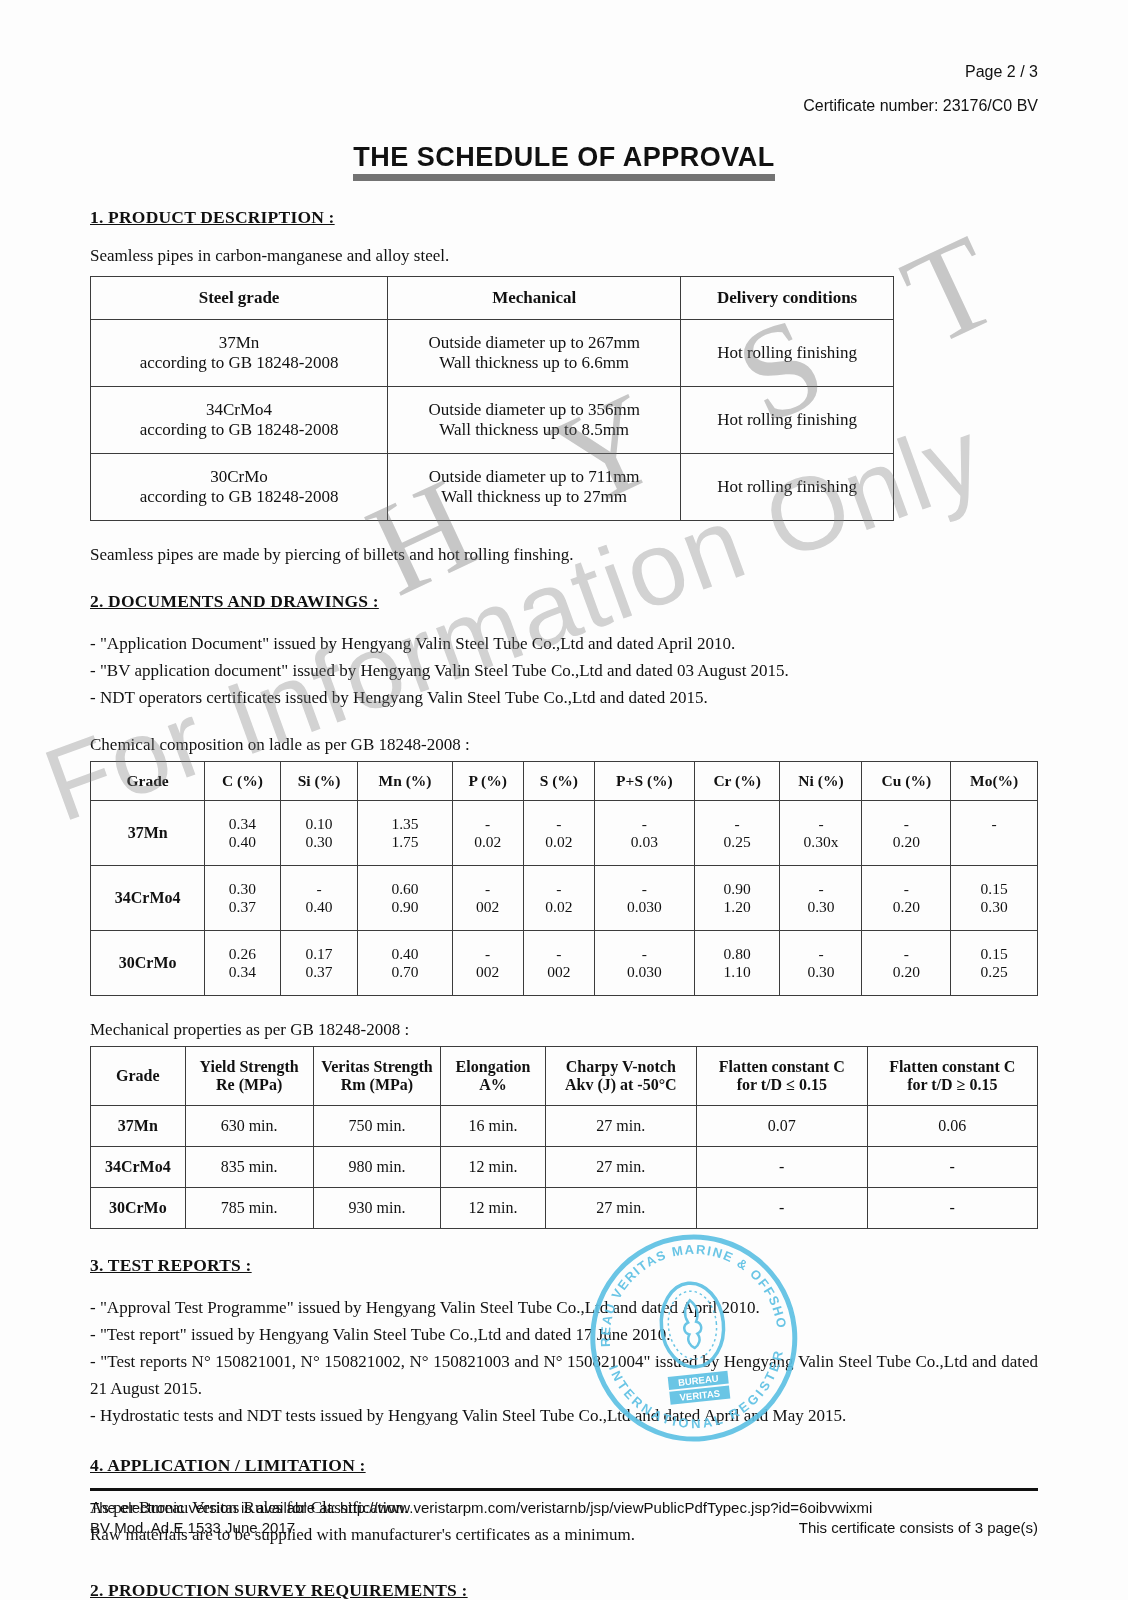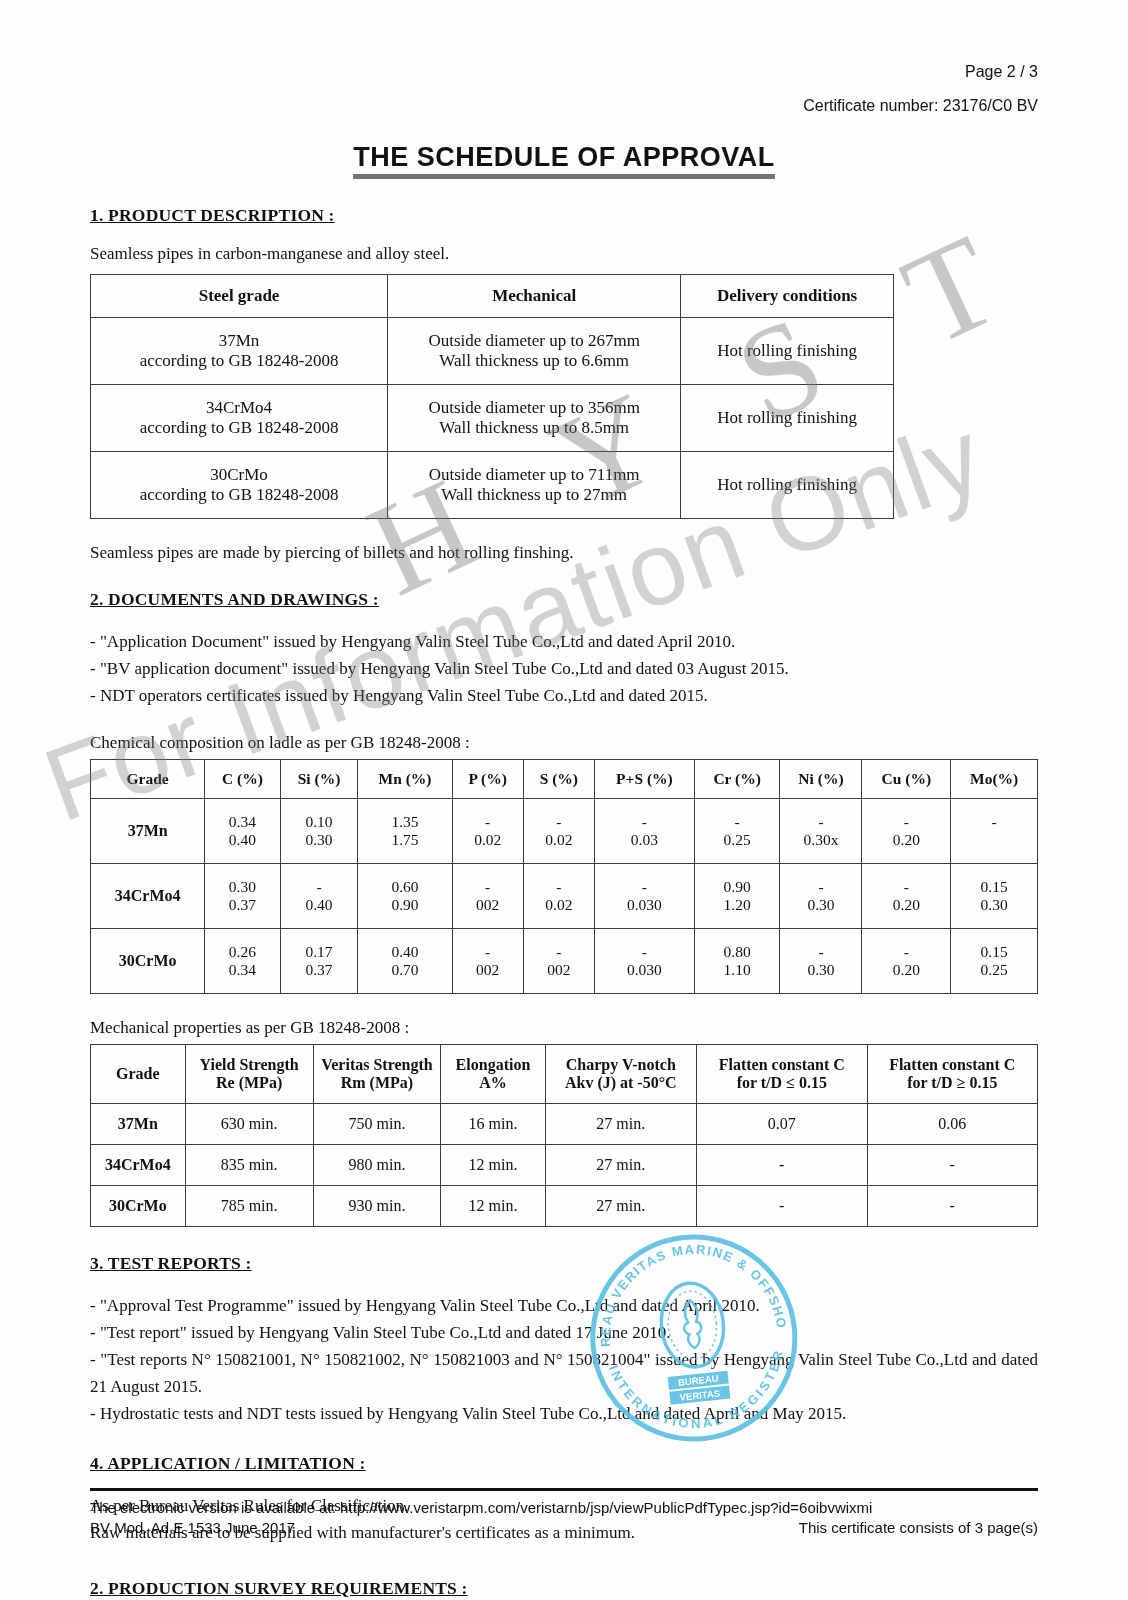--- a/index.html
+++ b/index.html
@@ -8,21 +8,21 @@
   .content{position:absolute;left:90px;top:50px;width:948px;z-index:1;}
 
   
   .hdr{text-align:right;font-family:"Liberation Sans",sans-serif;font-size:16px;line-height:1.0;}
   .hdr .line1{margin:14px 0 18px 0;}
   .hdr .line2{margin:0;}
 
   
   .title-wrap{text-align:center;margin-top:28px;}
   .doc-title{display:inline-block;font-family:"Liberation Sans",sans-serif;font-weight:bold;
-             font-size:27px;letter-spacing:.5px;border-bottom:5px solid #737373;padding-bottom:1px;}
+             font-size:27px;letter-spacing:.5px;border-bottom:7px solid #737373;padding-bottom:1px;}
 
   
   .sec-h{font-weight:bold;font-size:17.5px;text-decoration:underline;margin:26px 0 0 0;letter-spacing:.2px;}
   .body-text{font-size:17px;margin:18px 0 0 0;}
   .list{font-size:17px;margin:18px 0 0 0;line-height:27px;}
   .list div{margin:0;}
   .just{text-align:justify;}
 
   
   table{border-collapse:collapse;width:100%;}

